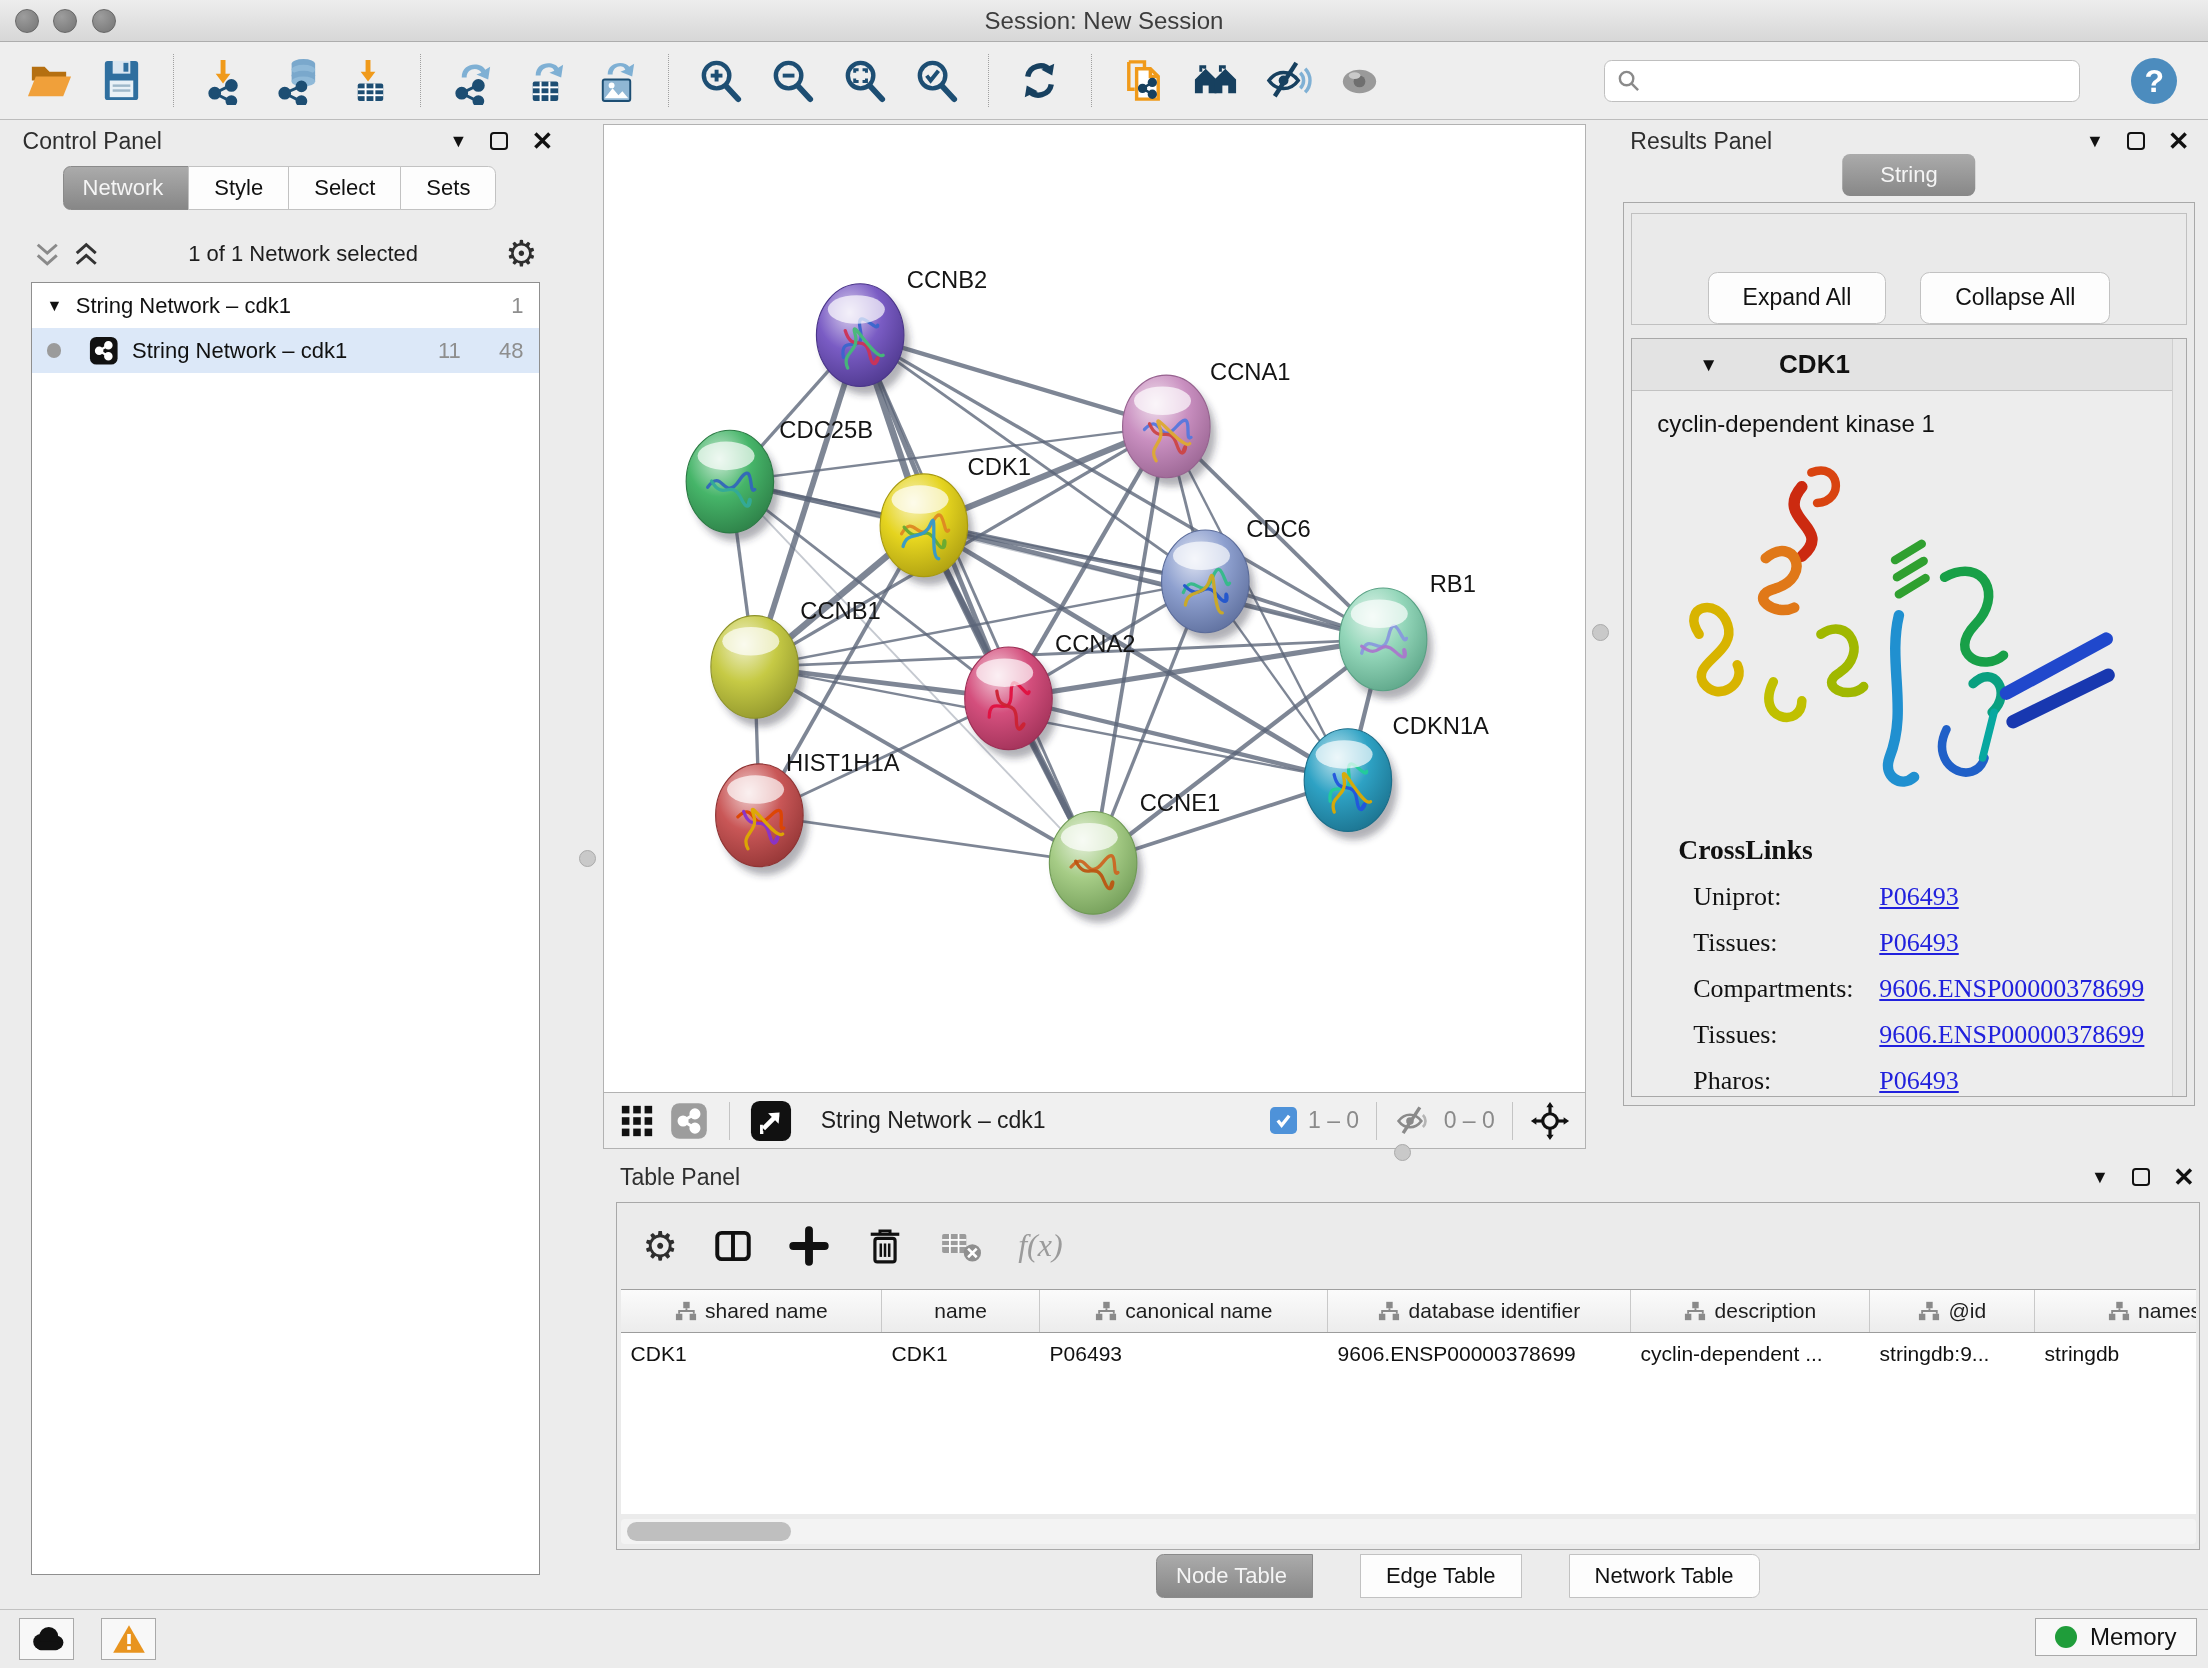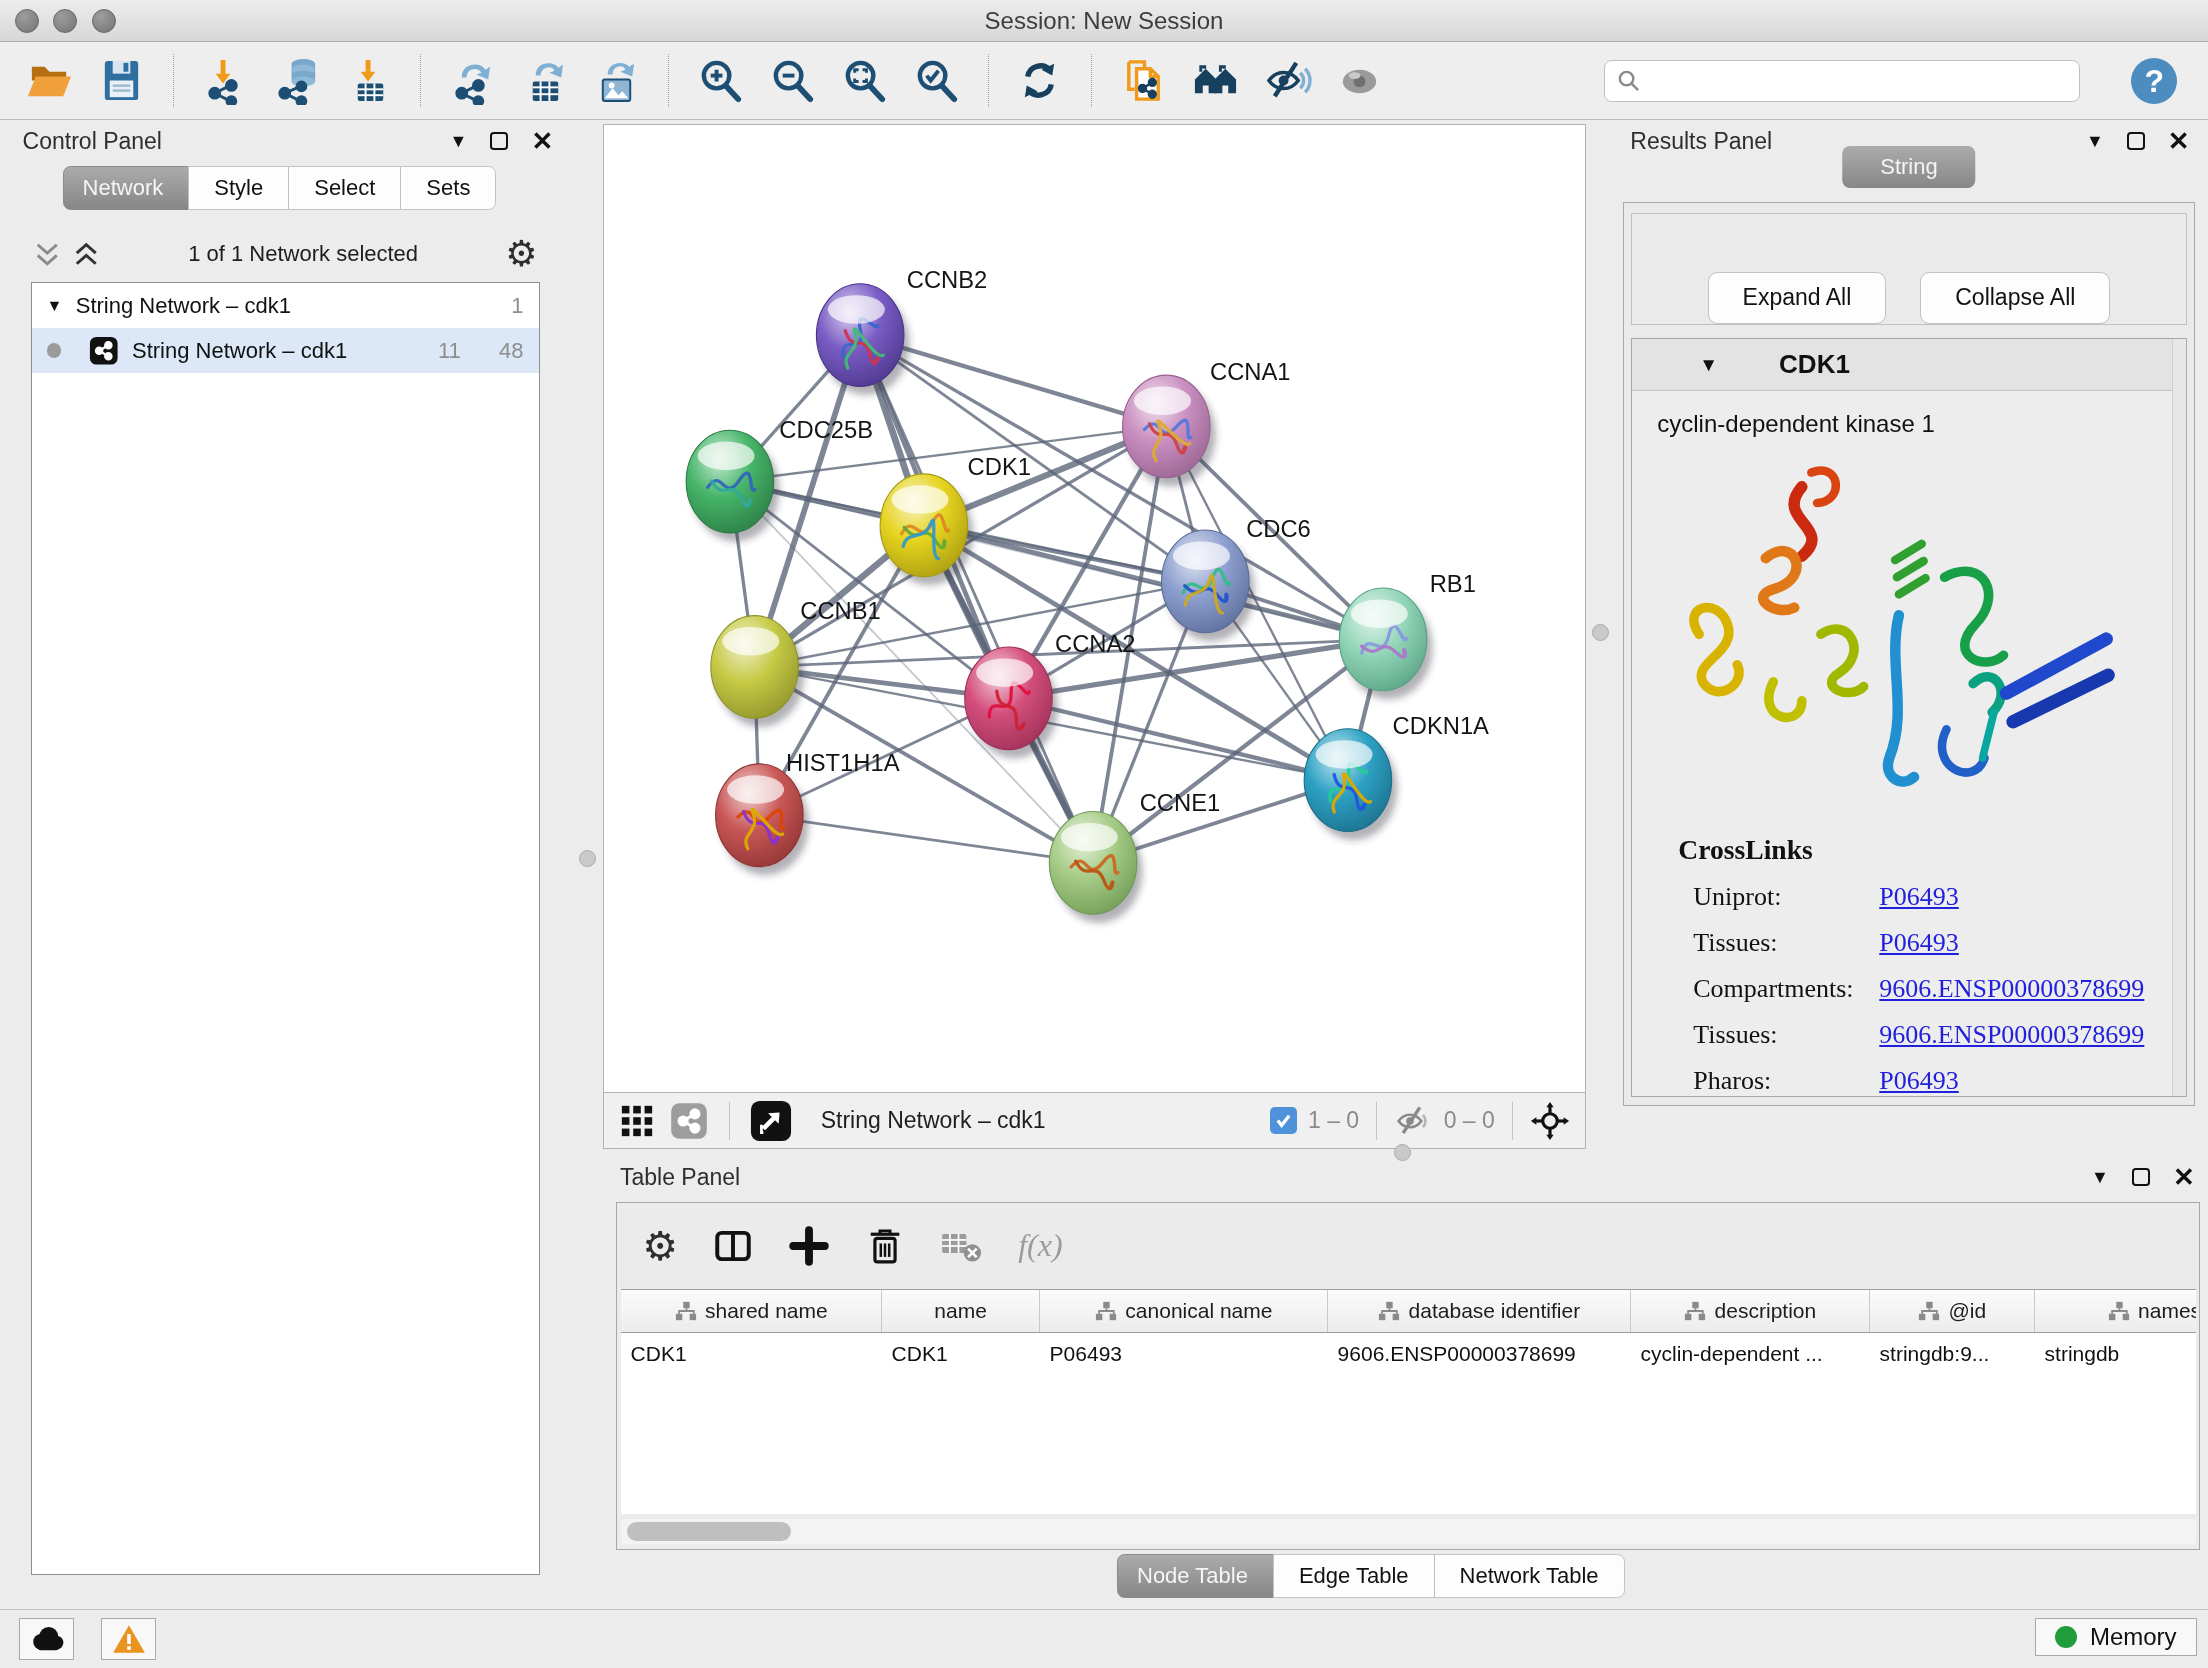--- a/index.html
+++ b/index.html
@@ -61,21 +61,21 @@
   .vtsep{width:0;height:38px;border-left:1px solid #c4c4c4;margin:0 5.7px;}
   .net-title{font-size:23px;color:#1e1e1e;margin-left:13.3px;}
   .rightc{margin-left:auto;display:flex;align-items:center;gap:11.4px;}
   .num{font-size:23px;color:#8a8a8a;}
   .checkbox{width:27px;height:27px;border-radius:4.8px;background:#4e92d9;display:flex;align-items:center;justify-content:center;}
   .split-dot{position:absolute;width:17px;height:17px;border-radius:50%;background:#c9c9c9;border:1px solid #aaa;box-sizing:border-box;}
 
   
   .rpanel{position:absolute;left:1617px;top:126px;width:584px;height:1033px;}
   .rp-head{position:absolute;top:1.9px;left:13.3px;right:11.4px;}
-  .rp-tab{position:absolute;top:20px;left:50%;transform:translateX(-50%);height:42px;line-height:42px;
+  .rp-tab{position:absolute;top:28px;left:50%;transform:translateX(-50%);height:42px;line-height:42px;
     padding:0 38px;background:linear-gradient(#ababab,#878787);color:#f5f5f5;font-size:22px;border-radius:7.6px 7.6px 7.6px 7.6px;}
   .rp-box{position:absolute;left:5.7px;top:76px;right:5.7px;bottom:53px;background:#eaeaea;border:1.9px solid #a8a8a8;}
   .rp-btnrow{position:absolute;left:7.6px;top:9.5px;right:7.6px;height:110px;border:1.9px solid #c0c0c0;
     display:flex;align-items:flex-end;justify-content:center;gap:34px;}
   .rp-btn{background:#fdfdfd;border:1px solid #c2c2c2;border-radius:9.5px;font-size:23px;padding:11.4px 34px;color:#111;}
   .rp-sec{position:absolute;left:7.6px;top:135px;right:7.6px;bottom:7.6px;border:1.9px solid #a8a8a8;background:#ededed;overflow:hidden;}
   .sec-head{height:51px;background:#e3e3e3;border-bottom:1px solid #c2c2c2;display:flex;align-items:center;}
   .sec-tri{margin-left:67px;font-size:19px;}
   .sec-title{margin-left:61px;font-weight:bold;font-size:26px;}
   .sec-desc{font-size:24px;color:#111;padding:19px 0 0 25px;}
@@ -93,21 +93,21 @@
   .tp-tools{display:flex;align-items:center;gap:34px;padding:13.3px 0 0 25px;height:59px;}
   .fx{font-family:"Liberation Serif",serif;font-style:italic;font-size:32px;color:#9b9b9b;}
   .tp-table{position:absolute;left:3.8px;right:3.8px;top:86px;height:224px;background:#fff;border-top:1px solid #9f9f9f;overflow:hidden;}
   .thead{display:flex;height:42px;background:linear-gradient(#fbfbfb,#ececec);border-bottom:1px solid #9c9c9c;}
   .th{display:flex;align-items:center;justify-content:center;gap:8.6px;font-size:21px;color:#1d1d1d;
     border-right:1px solid #c9c9c9;box-sizing:border-box;flex:0 0 auto;overflow:hidden;white-space:nowrap;}
   .tdrow{display:flex;height:42px;}
   .td{font-size:21px;color:#111;padding:8.6px 5.7px 0 9.5px;box-sizing:border-box;flex:0 0 auto;overflow:hidden;white-space:nowrap;}
   .hscroll{position:absolute;left:3.8px;right:3.8px;bottom:4.8px;height:25px;background:#f3f3f3;border-radius:3.8px;}
   .hthumb{position:absolute;left:5.7px;top:2.9px;width:164px;height:19px;background:#bfbfbf;border-radius:9.5px;}
-  .tp-tabs{position:absolute;left:514px;top:396px;display:flex;}
+  .tp-tabs{position:absolute;left:553px;top:396px;display:flex;gap:48px;}
 
   
   .statusbar{position:absolute;left:0;top:1609px;width:100%;height:59px;background:#ececec;border-top:1px solid #c2c2c2;box-sizing:border-box;}
   .sbtn{position:absolute;top:7.6px;width:55px;height:42px;background:#f8f8f8;border:1.9px solid #a9a9a9;
     display:flex;align-items:center;justify-content:center;box-sizing:border-box;}
   .memory{position:absolute;right:11.4px;top:7.6px;height:38px;background:#f8f8f8;border:1.9px solid #a9a9a9;
     display:flex;align-items:center;gap:13.3px;padding:0 19px;font-size:24px;color:#111;box-sizing:border-box;}
   .memdot{width:22px;height:22px;border-radius:50%;background:#1f9d3a;}
 </style>
 </head>

